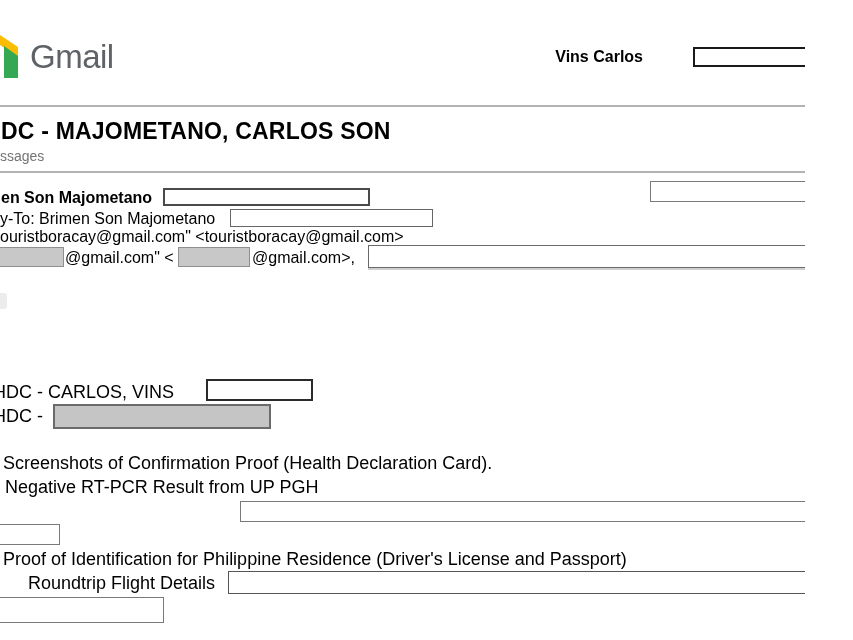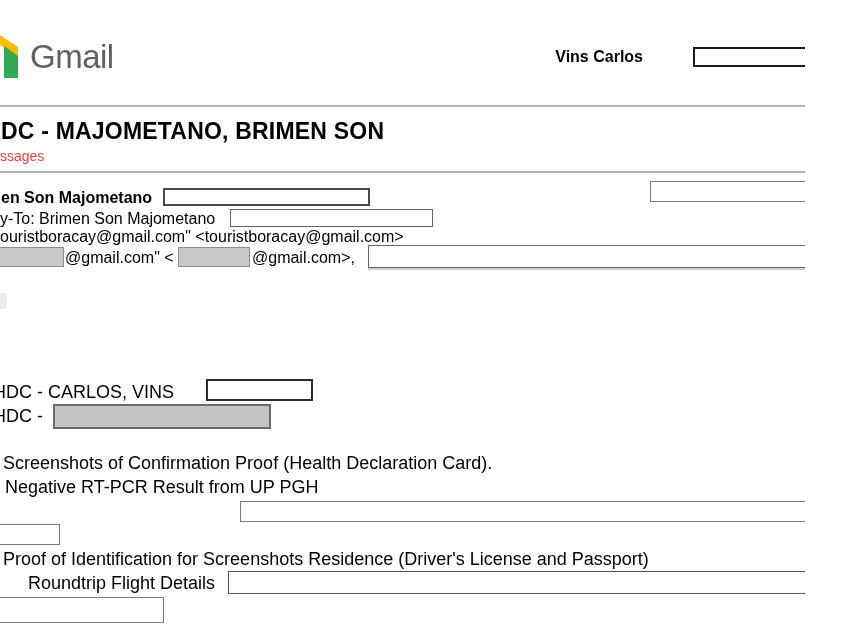--- a/index.html
+++ b/index.html
@@ -27,22 +27,22 @@
     <polygon points="0,1 18,13 18,23 0,11" fill="#fbbc04"></polygon>
     <polygon points="4,12 18,22 18,44 4,44" fill="#34a853"></polygon>
   </svg>
   <div class="abs brand-text" style="left:30px;top:38px;">Gmail</div>
 
   <div class="abs bold" style="top:48px;right:162px;font-size:16px;margin-left:20px;">Vins Carlos</div>
   <div class="redbox" style="left:693px;top:47px;right:-4px;height:20px;border:2px solid #1a1a1a;"></div>
 
   <div class="hr" style="top:105px;"></div>
 
-  <div class="abs title" style="left:1px;top:118px;">DC - MAJOMETANO, BRIMEN SON</div>
-  <div class="abs" style="left:0;top:148px;font-size:14px;color:#ef4444;">ssages</div>
+  <div class="abs title" style="left:1px;top:118px;">DC - MAJOMETANO, CARLOS SON</div>
+  <div class="abs" style="left:0;top:148px;font-size:14px;color:#737373;">ssages</div>
 
   <div class="hr" style="top:171px;"></div>
 
   <div class="abs hdr bold" style="left:1px;top:189px;">en Son Majometano</div>
   <div class="redbox" style="left:163px;top:188px;width:207px;height:18px;border:2px solid #4a4a4a;"></div>
   <div class="redbox" style="left:650px;top:181px;right:-4px;height:21px;border:1.5px solid #7a7a7a;"></div>
 
   <div class="abs hdr" style="left:0;top:210px;">y-To: Brimen Son Majometano</div>
   <div class="redbox" style="left:230px;top:209px;width:203px;height:18px;border:1.5px solid #666;"></div>
 
@@ -61,18 +61,18 @@
   <div class="redbox" style="left:206px;top:379px;width:107px;height:22px;border:2px solid #2b2b2b;"></div>
 
   <div class="abs body-txt" style="left:-7px;top:406px;">HDC -</div>
   <div class="graybox" style="left:53px;top:404px;width:218px;height:25px;background:#c5c5c5;border:2px solid #6b6b6b;"></div>
 
   <div class="abs body-txt" style="left:3px;top:453px;">Screenshots of Confirmation Proof (Health Declaration Card).</div>
   <div class="abs body-txt" style="left:5px;top:477px;">Negative RT-PCR Result from UP PGH</div>
   <div class="redbox" style="left:240px;top:501px;right:-4px;height:21px;border:1.5px solid #7a7a7a;"></div>
   <div class="redbox" style="left:-6px;top:524px;width:66px;height:21px;border:1.5px solid #7a7a7a;"></div>
 
-  <div class="abs body-txt" style="left:3px;top:549px;">Proof of Identification for Screenshots Residence (Driver's License and Passport)</div>
+  <div class="abs body-txt" style="left:3px;top:549px;">Proof of Identification for Philippine Residence (Driver's License and Passport)</div>
   <div class="abs body-txt" style="left:4px;top:573px;margin-left:24px;">Roundtrip Flight Details</div>
   <div class="redbox" style="left:228px;top:571px;right:-4px;height:23px;border:1.5px solid #555;"></div>
   <div class="redbox" style="left:-6px;top:597px;width:170px;height:26px;border:1.5px solid #7a7a7a;"></div>
 
 </div>
 
 </body></html>

